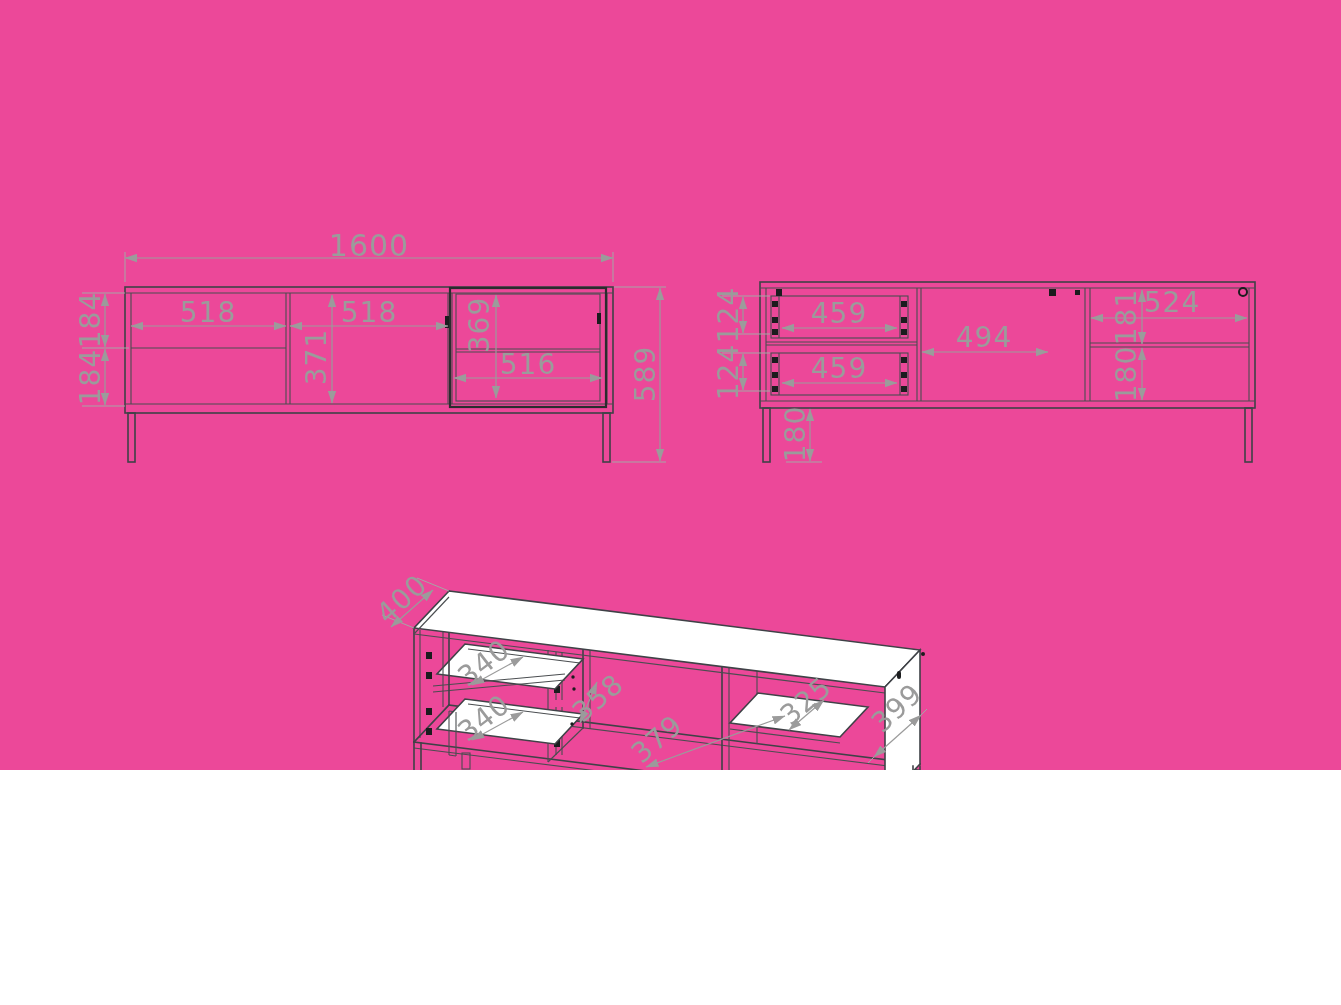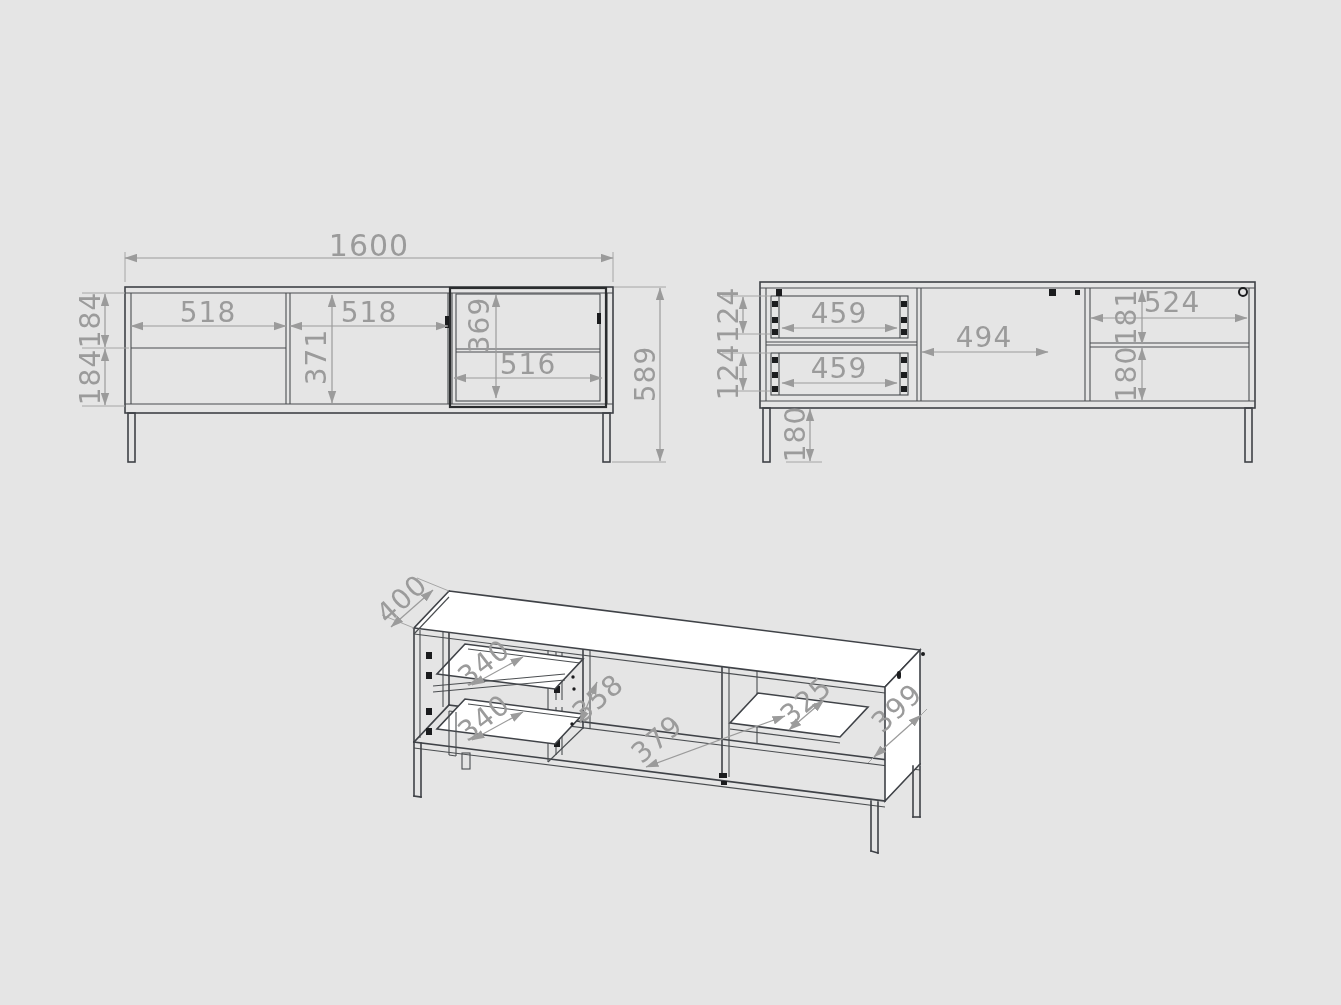--- a/index.html
+++ b/index.html
@@ -1,16 +1,16 @@
 <!DOCTYPE html>
 <html><head>
 <meta charset="utf-8">
 <style>
   html,body{margin:0;padding:0;background:#ffffff;}
-  .stage{width:1341px;height:1005px;background:#e5e5e5;position:relative;font-family:"DejaVu Sans",sans-serif;}
+  .stage{width:1341px;height:770px;background:#ec4899;position:relative;font-family:"DejaVu Sans",sans-serif;}
   .draw{stroke:#3f4247;stroke-width:1.6;fill:none;stroke-linecap:square;}
   .thin{stroke:#4a4d50;stroke-width:1.1;fill:none;}
   .thick{stroke:#2a2c2e;stroke-width:2.2;fill:none;}
   .whiteface{fill:#ffffff;stroke:#3f4247;stroke-width:1.6;}
   .dim{stroke:#9b9b9b;stroke-width:1.2;fill:none;}
   .dimthin{stroke:#a6a6a6;stroke-width:1px;fill:none;}
   .dimtxt{fill:#9b9b9b;font-family:"DejaVu Sans",sans-serif;font-size:28px;letter-spacing:1px;text-anchor:middle;dominant-baseline:central;}
   .big{font-size:30px;}
   .dark{fill:#1b1c1e;stroke:none;}
 </style>

